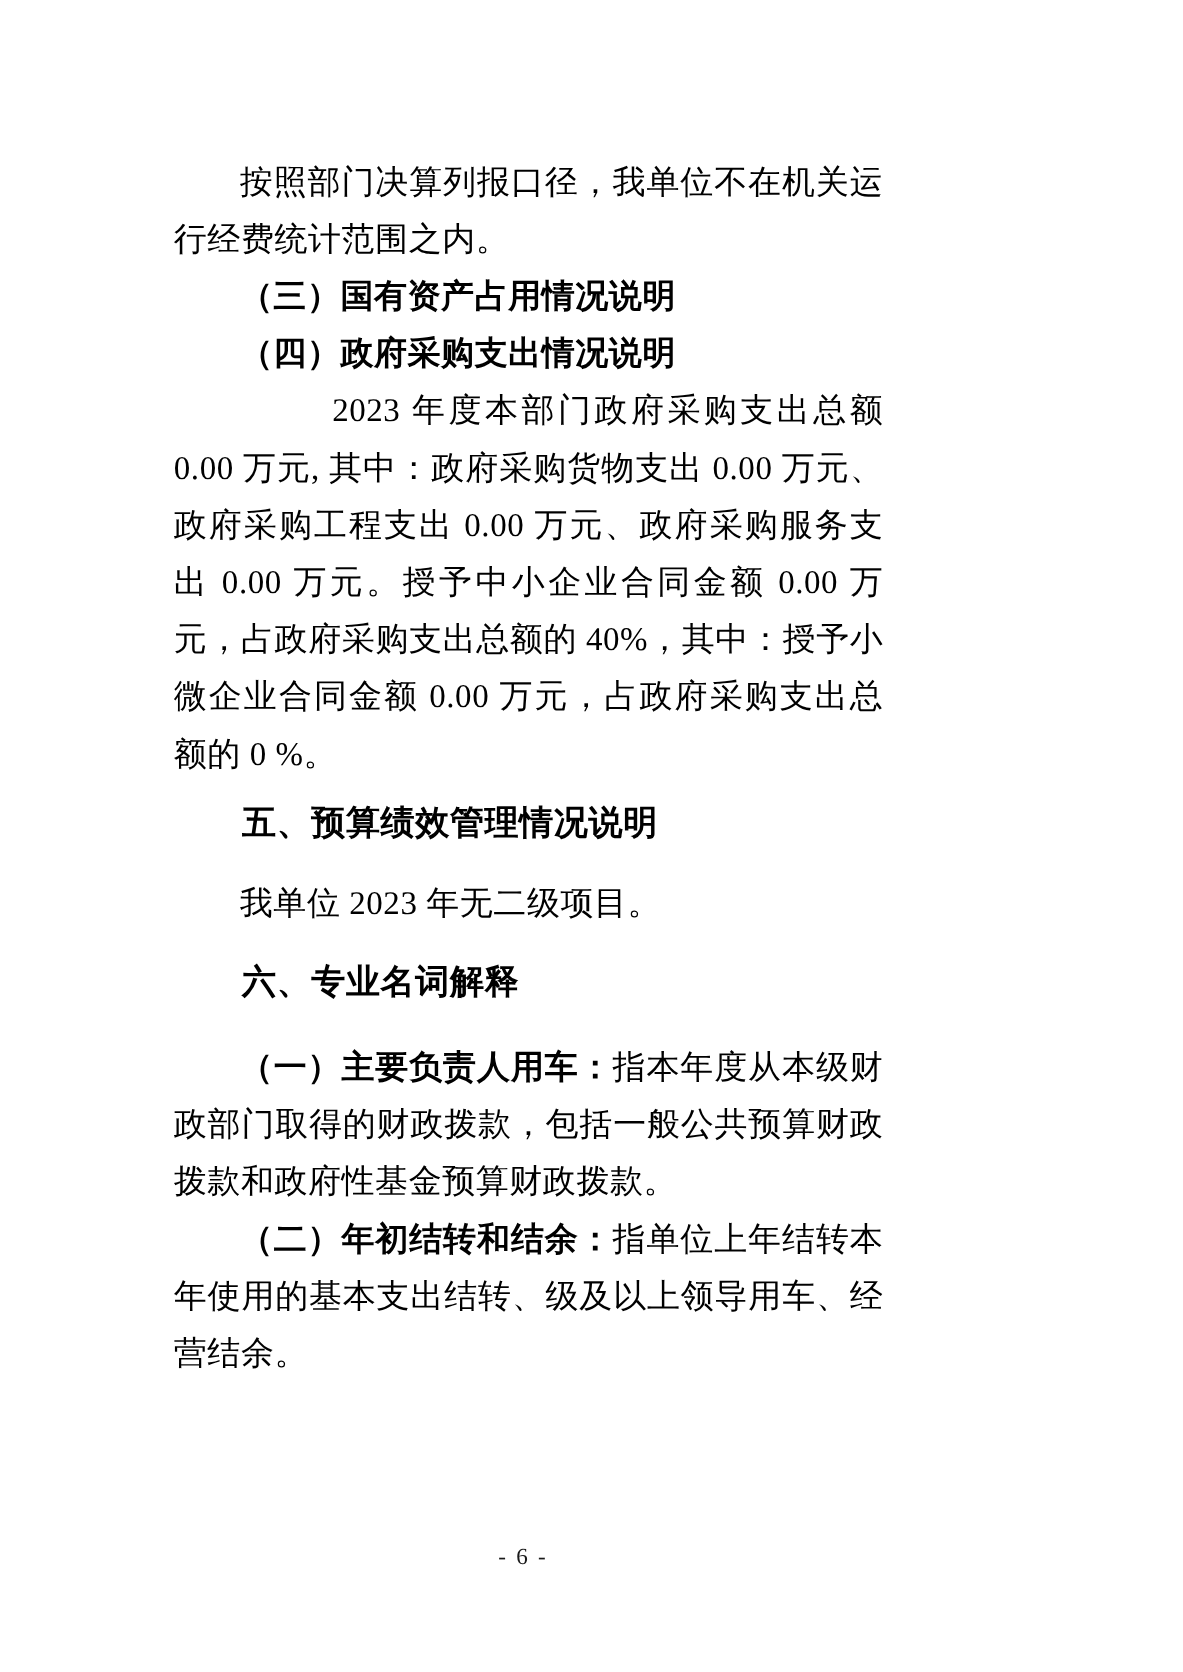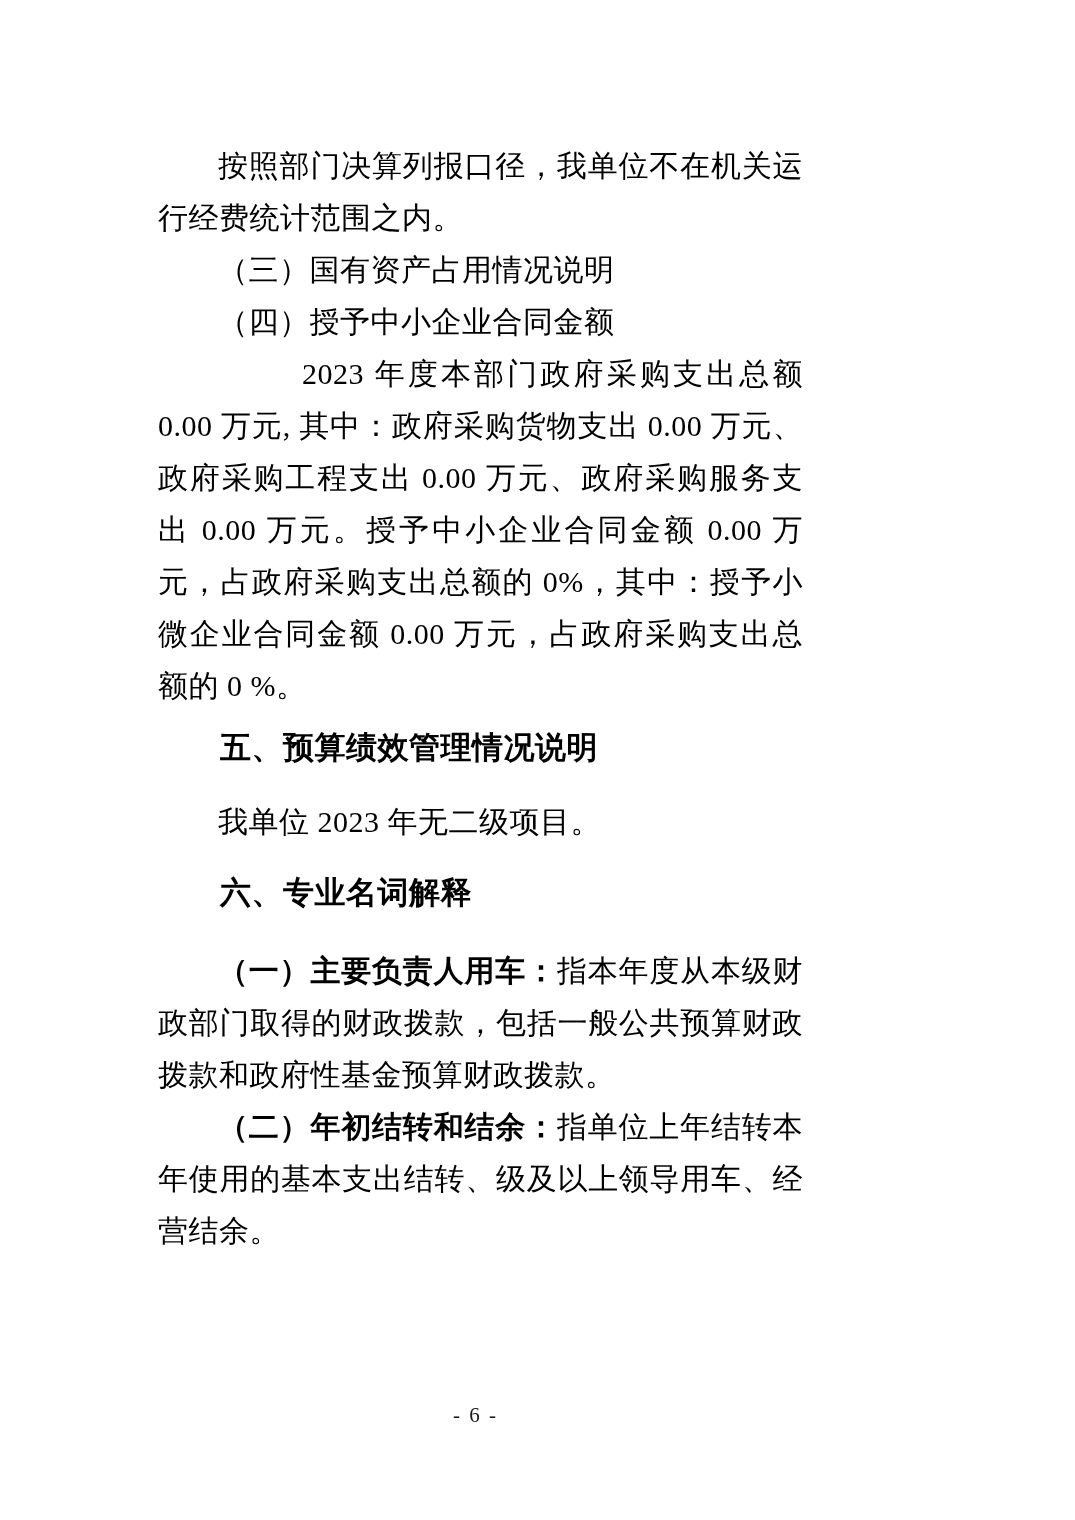--- a/index.html
+++ b/index.html
@@ -27,21 +27,21 @@
   .content p {
     margin: 0;
     text-align: justify;
     letter-spacing: 0.5px;
   }
   .indent-2  { text-indent: 2em; }
   .indent-28 { text-indent: 2.8em; }
   .indent-48 { text-indent: 4.8em; }
 
   .kai-heading {
-    font-weight: normal;
+    font-weight: bold;
     text-indent: 2em;
     text-align: center;
   }
   .hei-heading {
     font-family: "Liberation Sans", "DejaVu Sans", sans-serif;
     font-weight: bold;
     font-size: 31px;
     text-indent: 2em;
     text-align: center;
   }
@@ -67,23 +67,23 @@
 <body>
 
 <div class="page">
   <div class="content">
 
     <p class="indent-2">按照部门决算列报口径，我单位不在机关运行经费统计范围之内。</p>
 
     <p class="kai-heading">（三）国有资产占用情况说明</p>
 
 
-    <p class="kai-heading">（四）授予中小企业合同金额</p>
+    <p class="kai-heading">（四）政府采购支出情况说明</p>
 
-    <p class="indent-48">2023 年度本部门政府采购支出总额 0.00 万元, 其中：政府采购货物支出 0.00 万元、政府采购工程支出 0.00 万元、政府采购服务支出 0.00 万元。授予中小企业合同金额 0.00 万元，占政府采购支出总额的 0%，其中：授予小微企业合同金额 0.00 万元，占政府采购支出总额的 0 %。</p>
+    <p class="indent-48">2023 年度本部门政府采购支出总额 0.00 万元, 其中：政府采购货物支出 0.00 万元、政府采购工程支出 0.00 万元、政府采购服务支出 0.00 万元。授予中小企业合同金额 0.00 万元，占政府采购支出总额的 40%，其中：授予小微企业合同金额 0.00 万元，占政府采购支出总额的 0 %。</p>
 
     <p class="hei-heading h5">五、预算绩效管理情况说明</p>
 
     <p class="indent-2">我单位 2023 年无二级项目。</p>
 
     <p class="hei-heading h6">六、专业名词解释</p>
 
     <p class="indent-2"><span class="term-lead">（一）主要负责人用车：</span><span>指本年度从本级财政部门取得的财政拨款，包括一般公共预算财政拨款和政府性基金预算财政拨款。</span></p>
 
     <p class="indent-2"><span class="term-lead">（二）年初结转和结余：</span><span>指单位上年结转本年使用的基本支出结转、级及以上领导用车、经营结余。</span></p>

